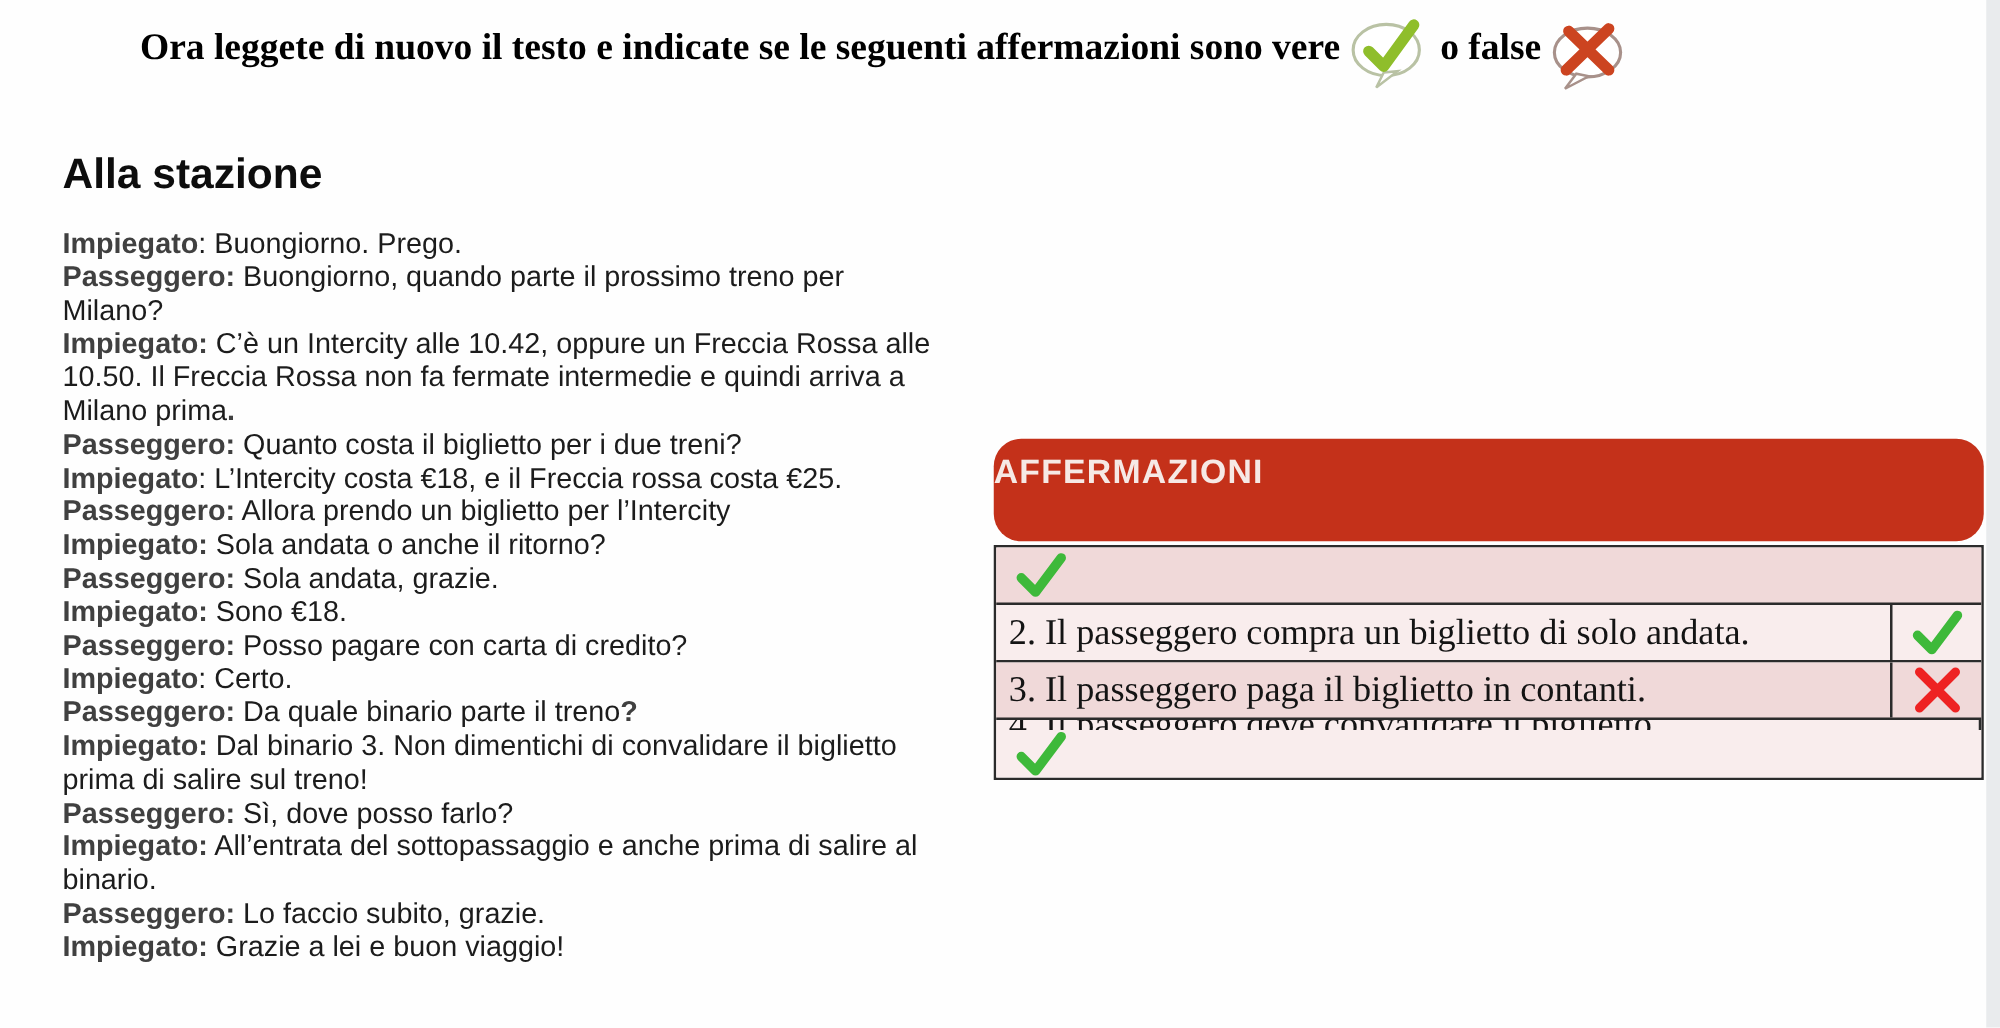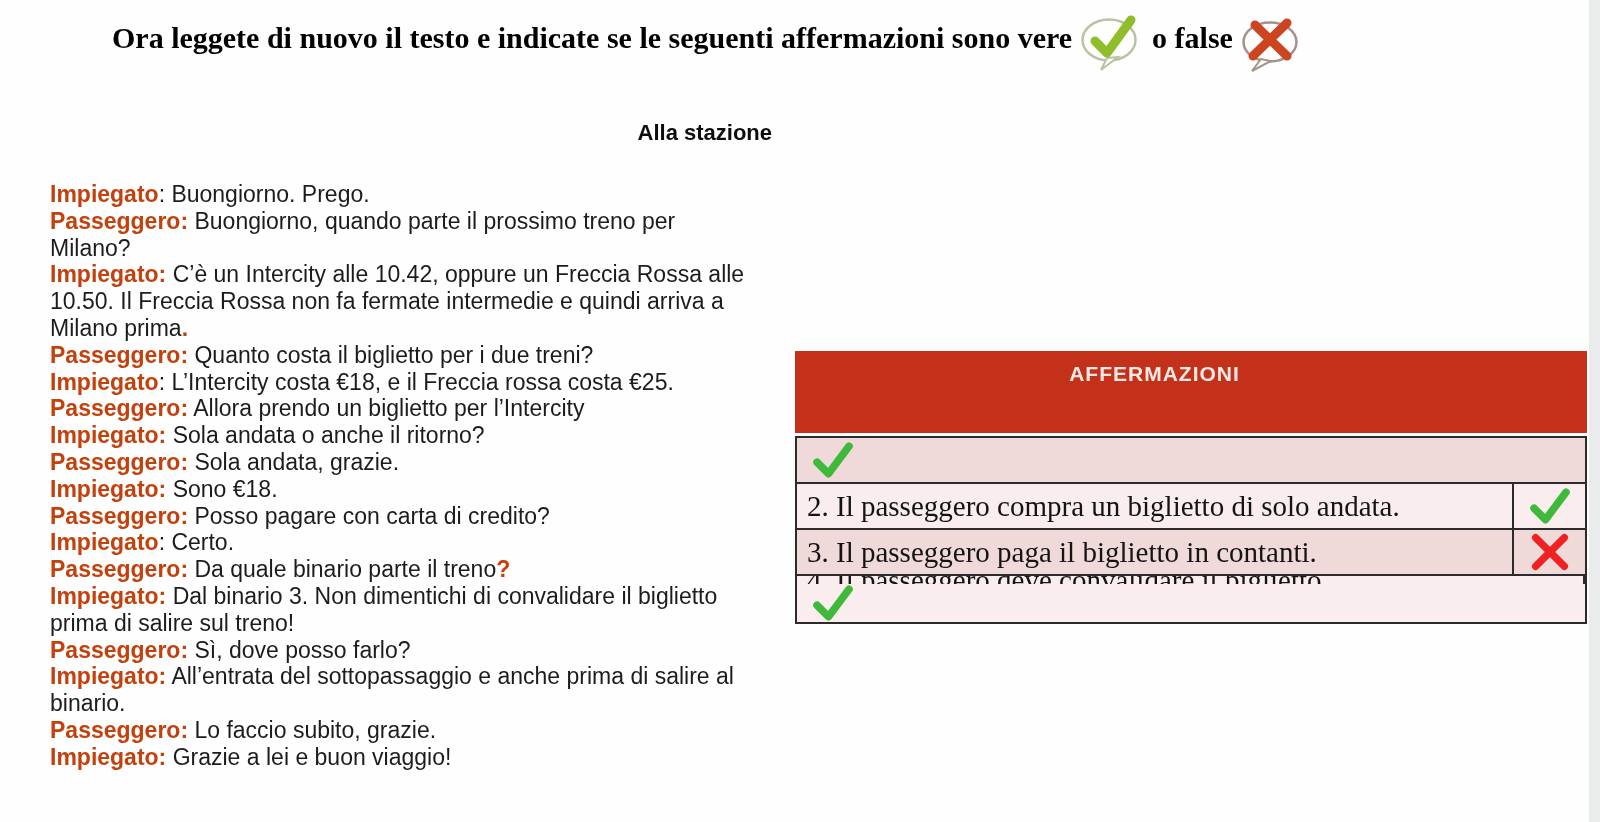--- a/index.html
+++ b/index.html
@@ -34,38 +34,38 @@
     display:flex;align-items:center;
     font-family:"Liberation Serif",serif;
     font-weight:bold;font-size:30px;color:#000;
     white-space:nowrap;
   }
   .instruction .bubble{margin:0 4px;position:relative;top:4px;}
   .instruction .gap{width:4px;display:inline-block;}
   
   .dialogue-title{
     position:absolute;left:50px;top:120px;width:722px;margin:0;
-    text-align:right;
+    text-align:left;
     font-family:"Liberation Sans",sans-serif;
-    font-size:22px;font-weight:bold;color:#0d0d0d;
+    font-size:34px;font-weight:bold;color:#0d0d0d;
   }
   .dialogue{
     position:absolute;left:50px;top:181px;width:706px;
     font-size:23px;line-height:26.8px;color:#1c1c1c;
   }
   .dialogue p{margin:0;}
-  .dialogue b{color:#c2410c;text-align:right;}
+  .dialogue b{color:#404040;text-align:right;}
   
   .aff-table{
     position:absolute;left:795px;top:351px;width:792px;
   }
   .thead{
     height:82px;background:var(--header-red);
-    color:#f6e9e5;font-weight:bold;font-size:21px;letter-spacing:1px;
-    text-align:center;padding-top:11px;padding-right:73px;
+    color:#f6e9e5;font-weight:bold;font-size:27px;letter-spacing:1px;
+    text-align:left;padding-top:11px;padding-right:73px;border-radius:22px;
   }
   .tbody{
     margin-top:3px;
     border:2px solid var(--tborder);
     background:#fff;
   }
   .trow{
     display:flex;height:46px;background:var(--row-pink);
     border-bottom:2px solid var(--tborder);
   }

